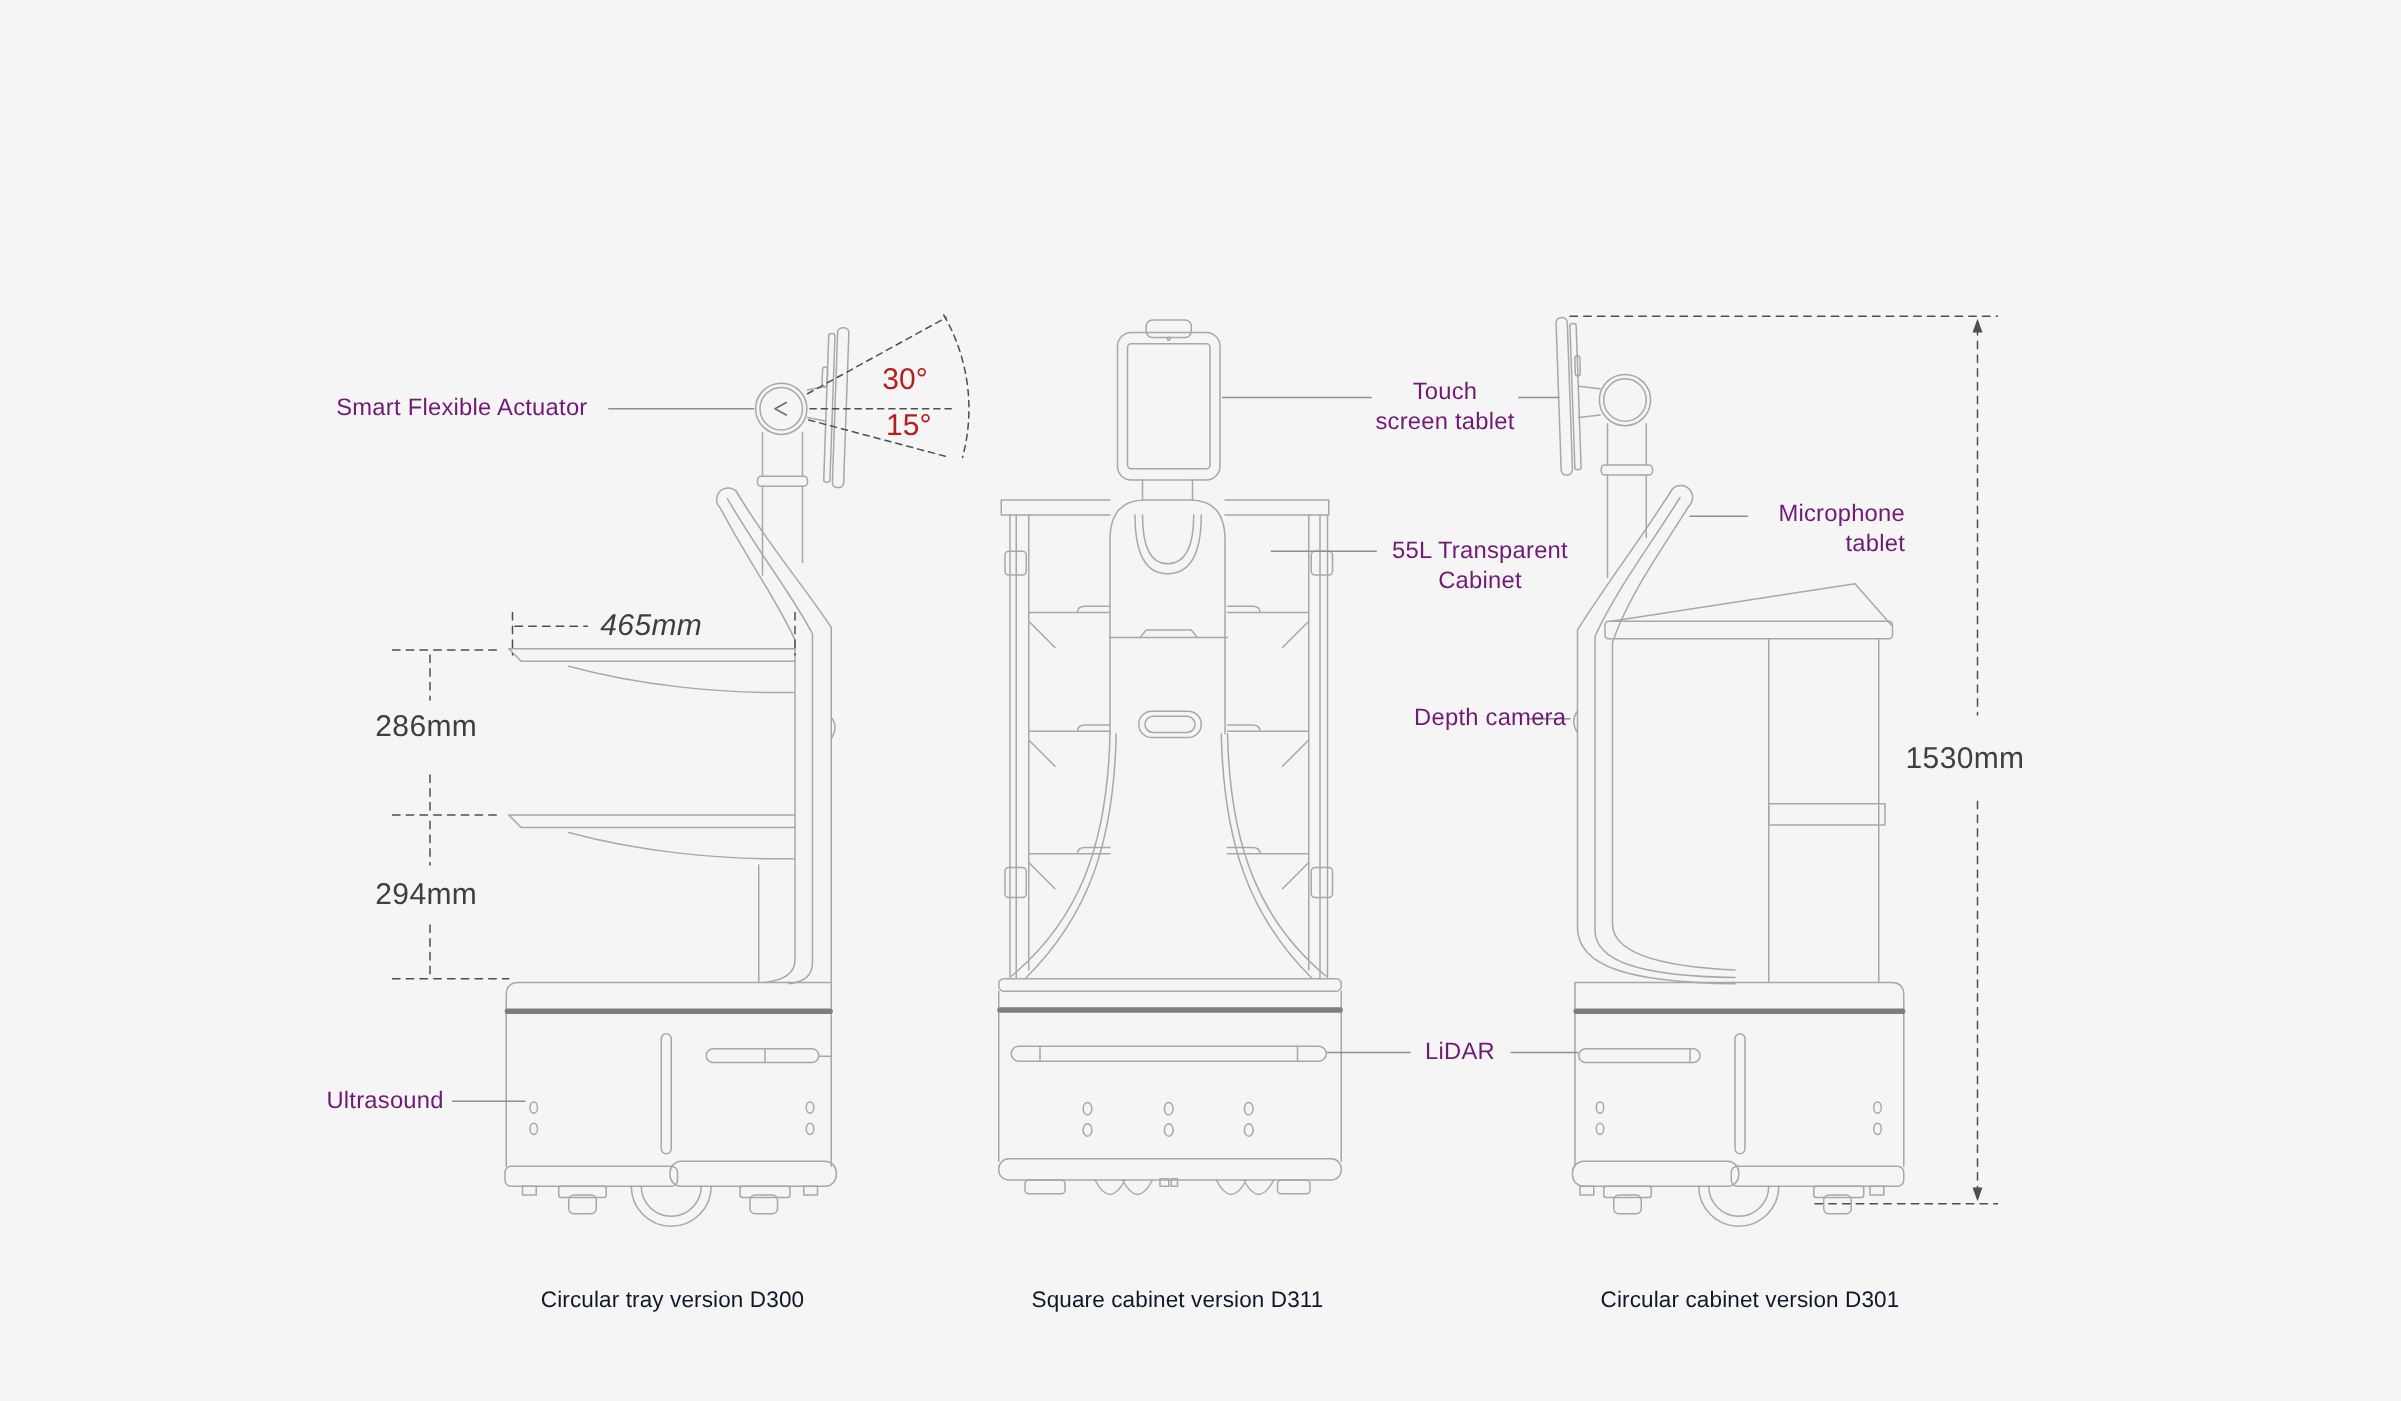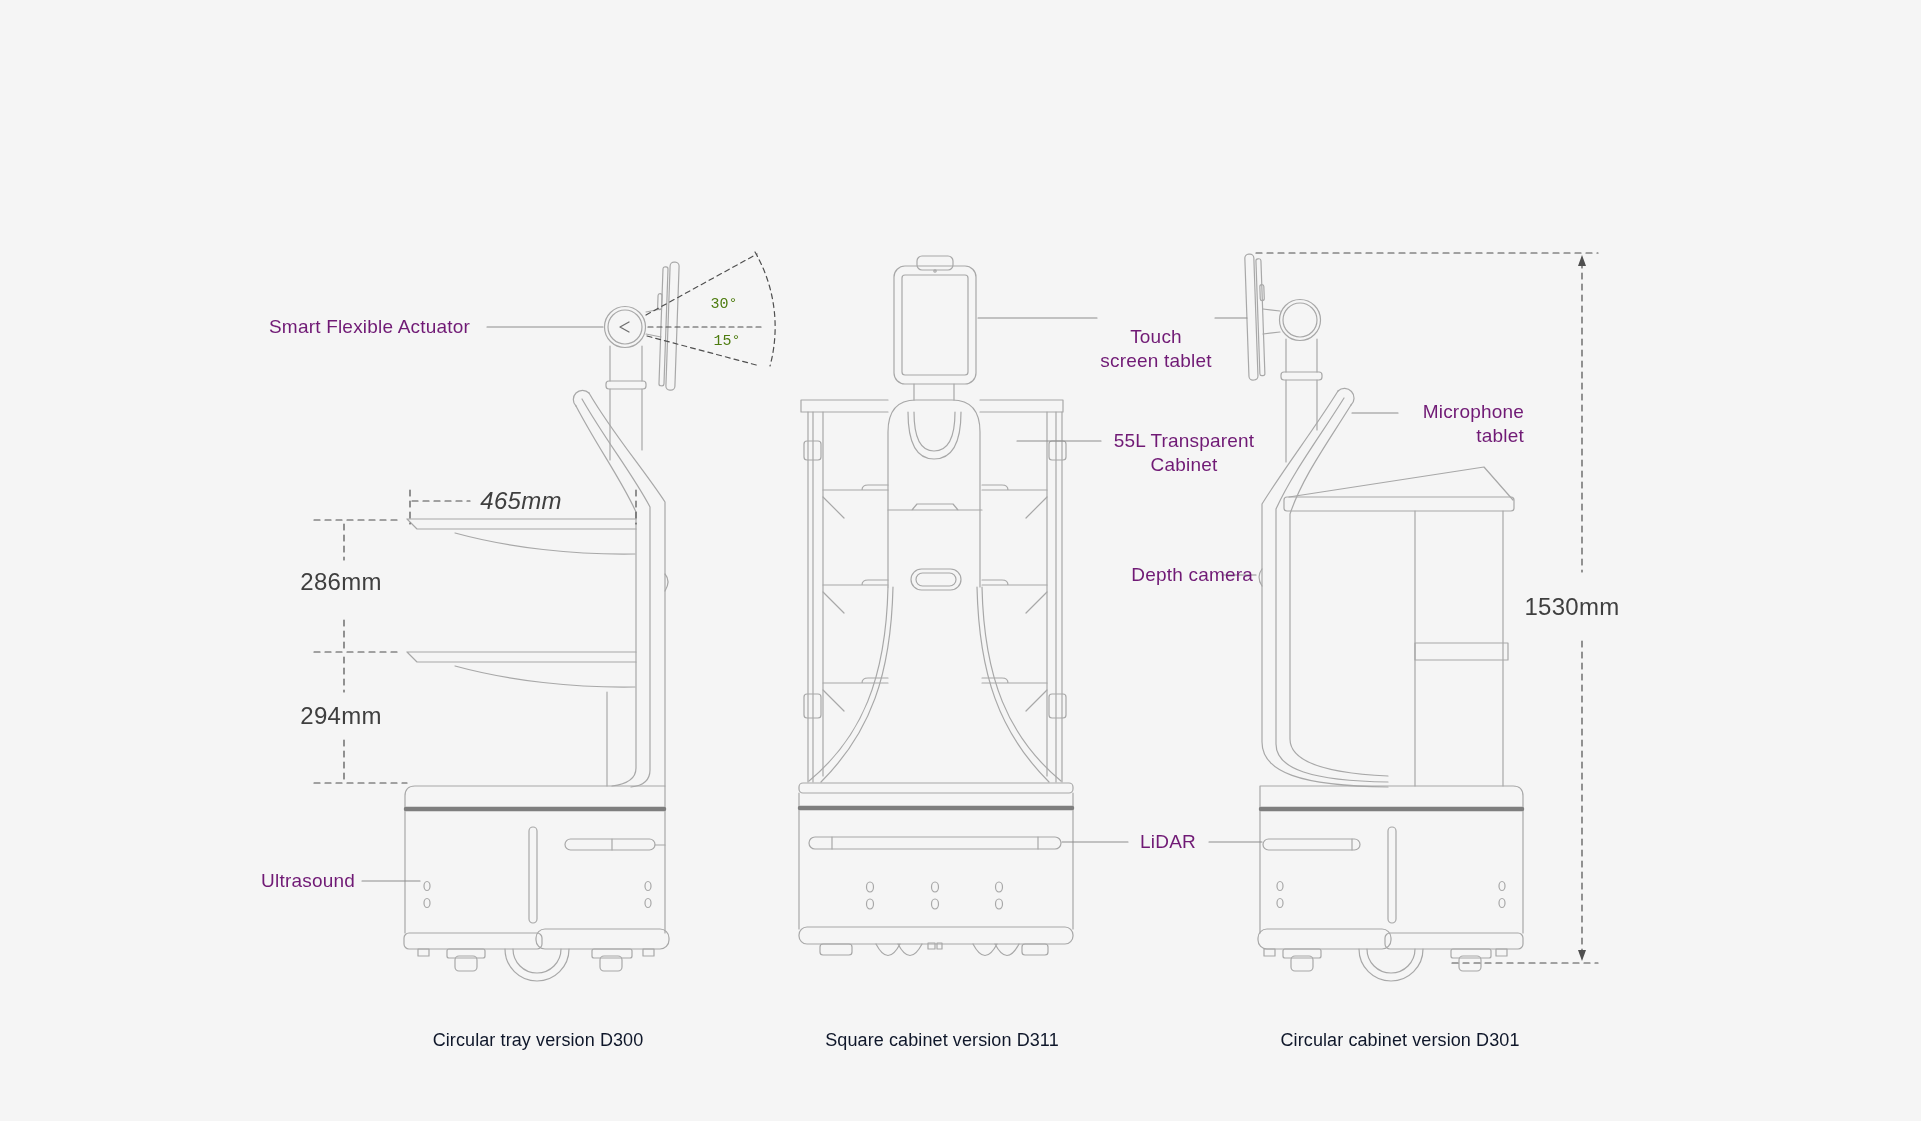--- a/index.html
+++ b/index.html
@@ -11,21 +11,21 @@
   svg *{fill:none;stroke:#a8a8a8;stroke-width:1.2;stroke-linecap:round;stroke-linejoin:round;}
   svg .band{stroke:#7e7e7e;stroke-width:4.5;}
   svg .dash{stroke:#4f4f4f;stroke-width:1.2;stroke-dasharray:6 5;}
   svg .dash2{stroke:#4f4f4f;stroke-width:1.2;stroke-dasharray:5 4;}
   svg .leader{stroke:#8e8e8e;stroke-width:1.1;}
   svg .thin{stroke:#6f6f6f;stroke-width:1.3;}
   svg .mark{fill:#4f4f4f;stroke:none;}
   .txt{position:absolute;white-space:nowrap;color:#701a75;}
   .lbl{font-size:19px;line-height:24px;letter-spacing:.2px;}
   .dim{font-size:24px;color:#3f3f3f;letter-spacing:.3px;}
-  .ang{font-size:15px;color:#4d7c0f;font-family:Liberation Mono, monospace;}
+  .ang{font-size:24px;color:#b91c1c;}
   .cap{font-size:18px;color:#0f172a;letter-spacing:.1px;}
   .cc{transform:translate(-50%,-50%);text-align:center;}
   .rr{transform:translate(-100%,-50%);text-align:right;}
 </style>
 </head>
 <body>
 
 <div class="stage">
 
 <svg width="1921" height="1121" viewBox="0 0 1921 1121">
@@ -226,21 +226,21 @@
   <div class="txt ang cc" style="left:724px;top:304px;">30°</div>
   <div class="txt ang cc" style="left:727px;top:341px;">15°</div>
 
   <div class="txt dim cc" style="left:521px;top:501px;font-style:italic;">465mm</div>
   <div class="txt dim cc" style="left:341px;top:582px;text-align:right;">286mm</div>
   <div class="txt dim cc" style="left:341px;top:716px;">294mm</div>
   <div class="txt dim cc" style="left:1572px;top:607px;">1530mm</div>
 
   <div class="txt lbl rr" style="left:355px;top:881px;">Ultrasound</div>
 
-  <div class="txt lbl cc" style="left:1156px;top:349px;">
+  <div class="txt lbl cc" style="left:1156px;top:326px;">
     <div>Touch</div>
     <div>screen tablet</div>
   </div>
 
   <div class="txt lbl cc" style="left:1184px;top:453px;">
     <div>55L Transparent</div>
     <div>Cabinet</div>
   </div>
 
   <div class="txt lbl rr" style="left:1217px;top:575px;margin-left:36px;">Depth camera</div>

